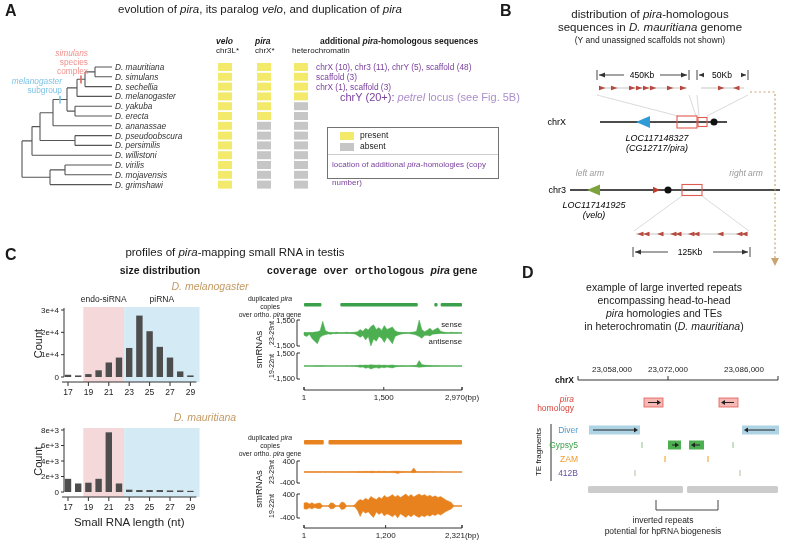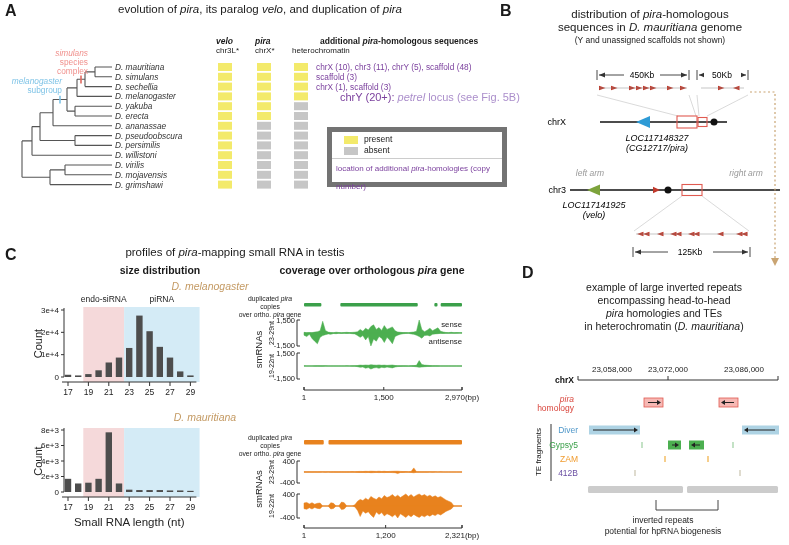--- a/index.html
+++ b/index.html
@@ -99,21 +99,21 @@
   <div class="abs" style="left:292px;top:36px;font-size:8.5px;width:220px"><span style="font-weight: bold; padding-left: 28px;">additional </span><span style="font-style: italic; font-weight: bold;">pira</span><span style="font-weight: bold;">-homologous sequences</span></div>
   <div class="abs" style="left:292px;top:46px;font-size:8px">heterochromatin</div>
 
   <div id="annotsA">
       <div class="abs" style="left: 316px; top: 62px; font-size: 8.3px; white-space: nowrap; color: rgb(122, 63, 157);"><span>chrX (10), chr3 (11), chrY (5), scaffold (48)</span></div>
       <div class="abs" style="left: 316px; top: 71.8px; font-size: 8.3px; white-space: nowrap; color: rgb(122, 63, 157);"><span>scaffold (3)</span></div>
       <div class="abs" style="left: 316px; top: 81.6px; font-size: 8.3px; white-space: nowrap; color: rgb(122, 63, 157);"><span>chrX (1), scaffold (3)</span></div>
       <div class="abs" style="left: 316px; top: 91.4px; font-size: 11px; white-space: nowrap; color: rgb(122, 63, 157); margin-left: 24px;"><span>chrY (20+): </span><span style="font-style: italic; color: rgb(171, 142, 203);">petrel</span><span style="color: rgb(171, 142, 203);"> locus (see Fig. 5B)</span></div>
     </div>
 
-  <div class="abs" style="left:327px;top:127px;width:170px;height:50px;border:5px solid #737373;background:#fff">
+  <div class="abs" style="left:327px;top:127px;width:170px;height:50px;border:1px solid #737373;background:#fff">
     <div class="abs" style="left:12px;top:4px;width:14px;height:8px;background:#f3ea6b"></div>
     <div class="abs" style="left:32px;top:2px;font-size:8.5px">present</div>
     <div class="abs" style="left:12px;top:15px;width:14px;height:8px;background:#c6c6c6"></div>
     <div class="abs" style="left:32px;top:13px;font-size:8.5px">absent</div>
     <div class="abs" style="left:0;top:26px;width:170px;border-top:1px solid #ccc"></div>
     <div class="abs" style="left:4px;top:28px;width:162px;font-size:8px;color:#7a3f9d;line-height:18px"><span>location of additional </span><span style="font-style: italic;">pira</span><span>-homologies (copy number)</span></div>
   </div>
 
   <div class="abs pletter" style="left:500px;top:2px">B</div>
   <div class="abs ptitle ctr" style="left:520px;top:8px;width:260px"><span>distribution of </span><span style="font-style: italic;">pira</span><span>-homologous</span></div>
@@ -216,21 +216,21 @@
   </svg>
 
   <svg style="left:0;top:0" width="789" height="545" viewBox="0 0 789 545">
     <polyline points="750,92 775,92 775,258" fill="none" stroke="#c9a472" stroke-width="1.2" stroke-dasharray="2,2.5"></polyline>
     <polygon points="775,266 771,258 779,258" fill="#c9a472"></polygon>
   </svg>
 
   <div class="abs pletter" style="left:5px;top:246px">C</div>
   <div class="abs ptitle ctr" style="left:80px;top:246px;width:310px"><span>profiles of </span><span style="font-style: italic;">pira</span><span>-mapping small RNA in testis</span></div>
   <div class="abs ctr" style="left:85px;top:264px;width:150px;font-size:10.5px;font-weight:bold">size distribution</div>
-  <div class="abs ctr" style="left:262px;top:264px;width:220px;font-size:10.5px"><span style="font-weight: bold;">coverage over orthologous </span><span style="font-style: italic; font-weight: bold;">pira</span><span style="font-weight: bold;"> gene</span></div>
+  <div class="abs ctr" style="left:262px;top:264px;width:220px;font-size:10.5px"><span style="font-weight: bold; font-family: Liberation Mono, monospace;">coverage over orthologous </span><span style="font-style: italic; font-weight: bold;">pira</span><span style="font-weight: bold;"> gene</span></div>
   <div class="abs ctr it" style="left:120px;top:280px;width:180px;font-size:10.5px;color:#c49a63">D. melanogaster</div>
   <div class="abs ctr it" style="left:115px;top:411px;width:180px;font-size:10.5px;color:#c49a63">D. mauritiana</div>
 
   <div class="abs" style="left:238px;top:295px;width:64px;font-size:6.8px;text-align:center;line-height:8px">
     <div><span>duplicated </span><span style="font-style: italic;">pira</span><span> copies</span></div>
       <div><span>over ortho. </span><span style="font-style: italic;">pira</span><span> gene</span></div>
   </div>
   <div class="abs" style="left:238px;top:434px;width:64px;font-size:6.8px;text-align:center;line-height:8px">
     <div><span>duplicated </span><span style="font-style: italic;">pira</span><span> copies</span></div>
       <div><span>over ortho. </span><span style="font-style: italic;">pira</span><span> gene</span></div>

